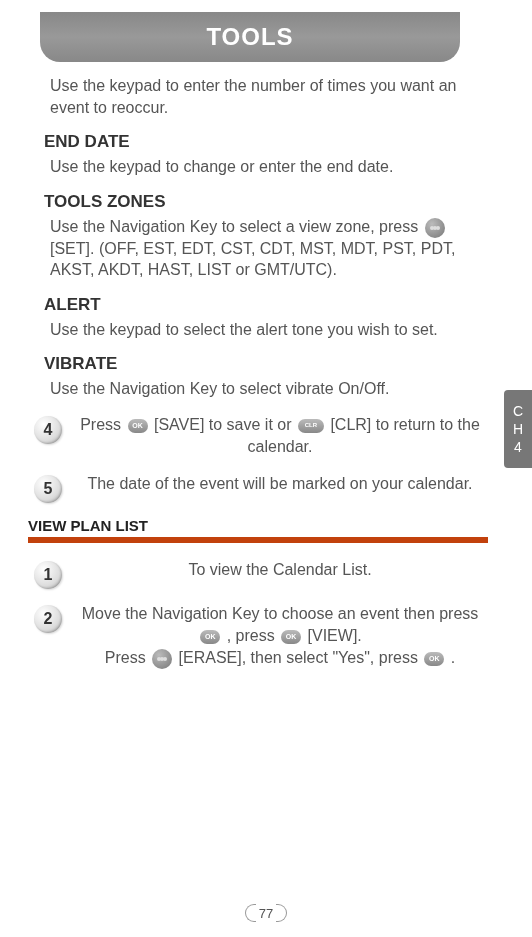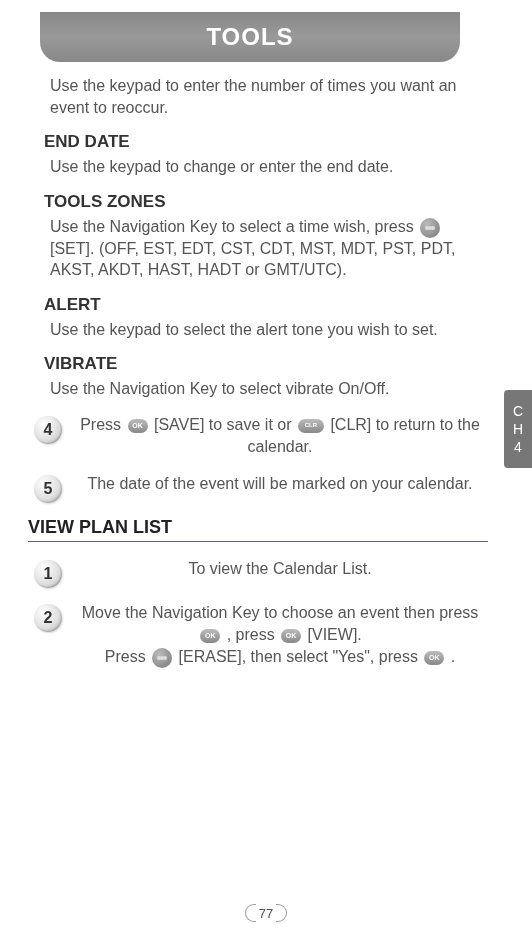--- a/index.html
+++ b/index.html
@@ -135,23 +135,23 @@
       background: linear-gradient(to bottom, #bbb, #888);
       display: inline-flex;
       align-items: center;
       justify-content: center;
       font-size: 6px;
       font-weight: bold;
       color: #fff;
     }
     .view-plan-title {
       font-weight: bold;
-      font-size: 18px;
+      font-size: 15px;
       color: #222;
-      border-bottom: 1px solid #c2410c;
+      border-bottom: 6px solid #c2410c;
       padding-bottom: 3px;
       margin-bottom: 16px;
       margin-top: 8px;
       margin-left: -16px;
     }
     .page-num {
       position: absolute;
       bottom: 12px;
       left: 50%;
       transform: translateX(-50%);
@@ -196,25 +196,25 @@
   </div>
 
   <div class="section">
     <div class="section-title">END DATE</div>
     <div class="section-body">Use the keypad to change or enter the end date.</div>
   </div>
 
   <div class="section">
     <div class="section-title">TOOLS ZONES</div>
     <div class="section-body">
-      <span>Use the Navigation Key to select a time wish, press </span><span class="key-icon">
+      <span>Use the Navigation Key to select a view zone, press </span><span class="key-icon">
           <span class="round-key">
             <span class="round-key-inner"></span>
           </span>
-        </span><span> [SET]. (OFF, EST, EDT, CST, CDT, MST, MDT, PST, PDT, AKST, AKDT, HAST, HADT or GMT/UTC).</span>
+        </span><span> [SET]. (OFF, EST, EDT, CST, CDT, MST, MDT, PST, PDT, AKST, AKDT, HAST, LIST or GMT/UTC).</span>
     </div>
   </div>
 
   <div class="section">
     <div class="section-title">ALERT</div>
     <div class="section-body">Use the keypad to select the alert tone you wish to set.</div>
   </div>
 
   <div class="section">
     <div class="section-title">VIBRATE</div>

